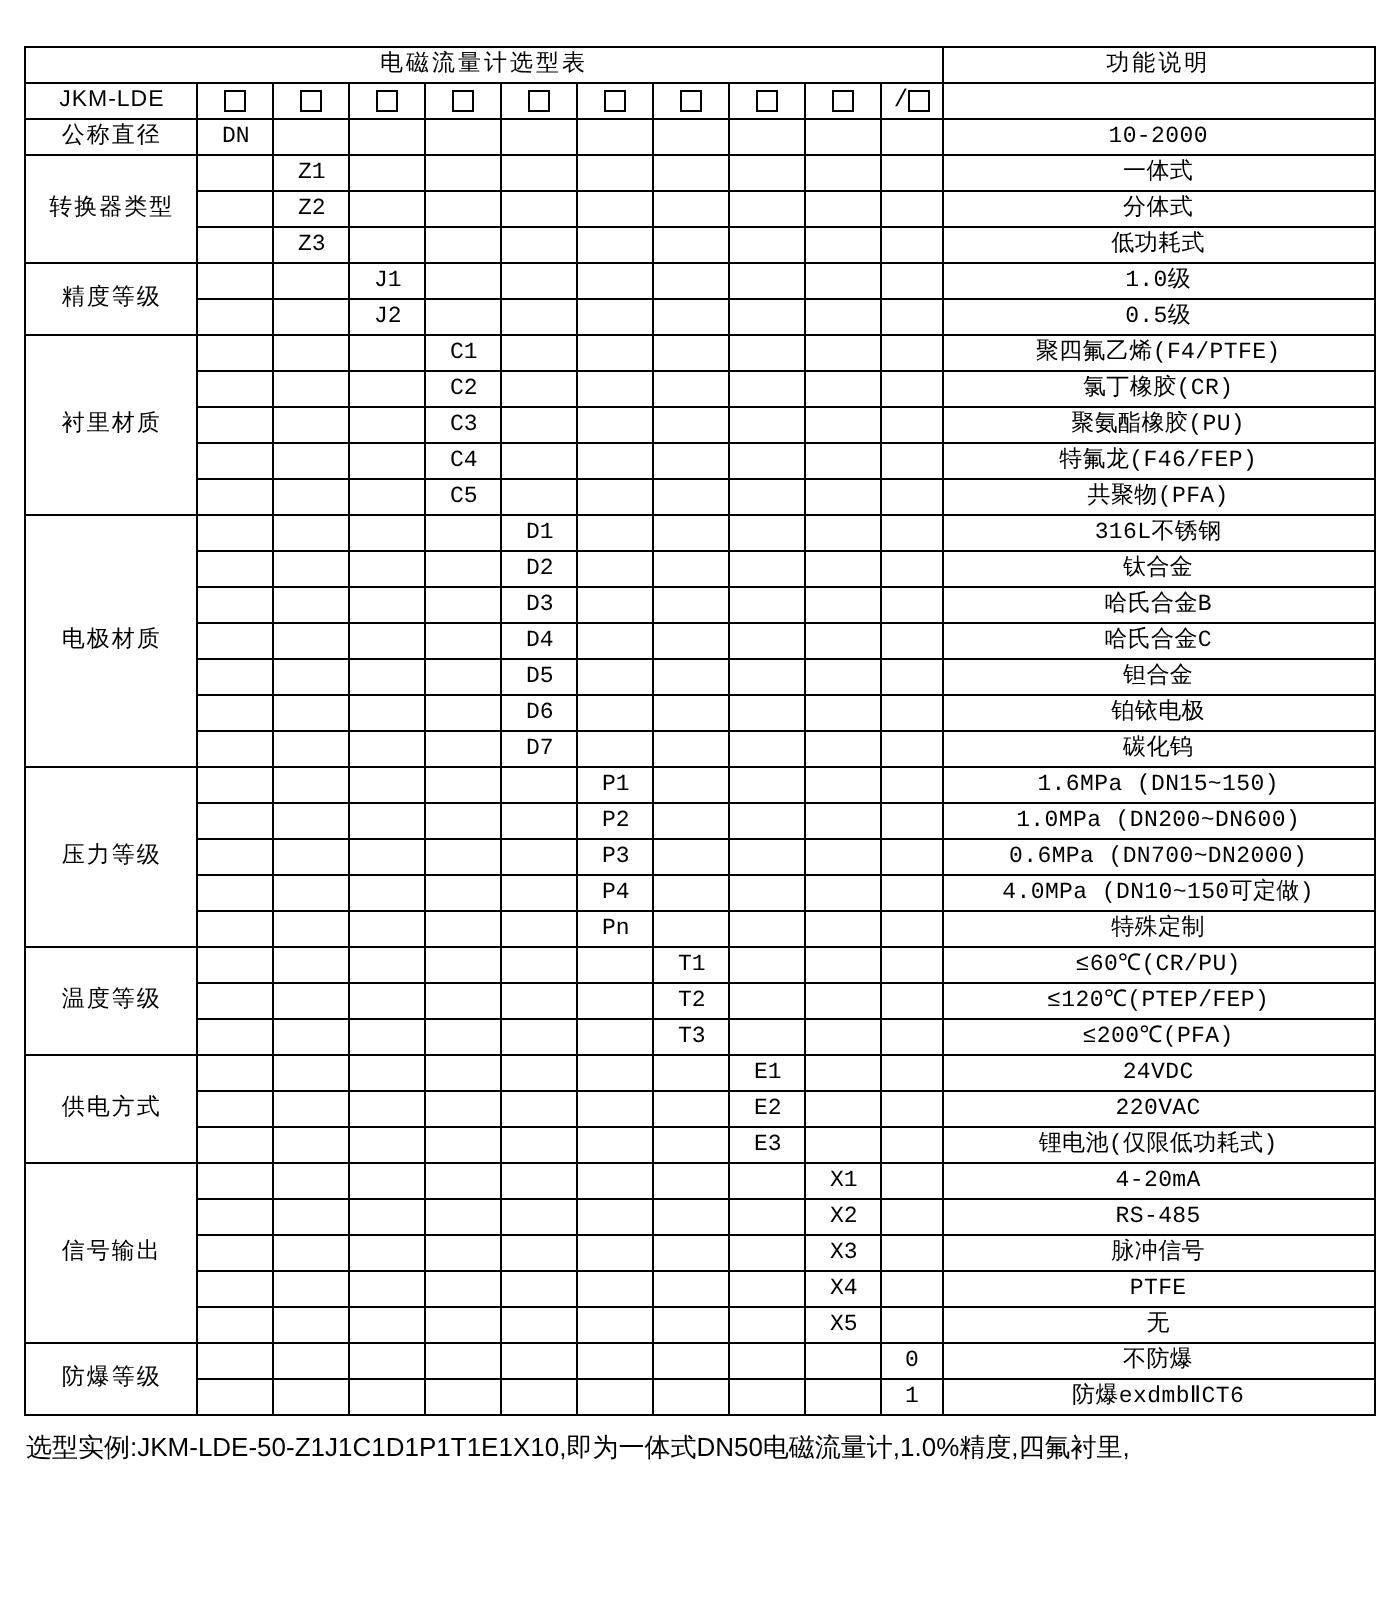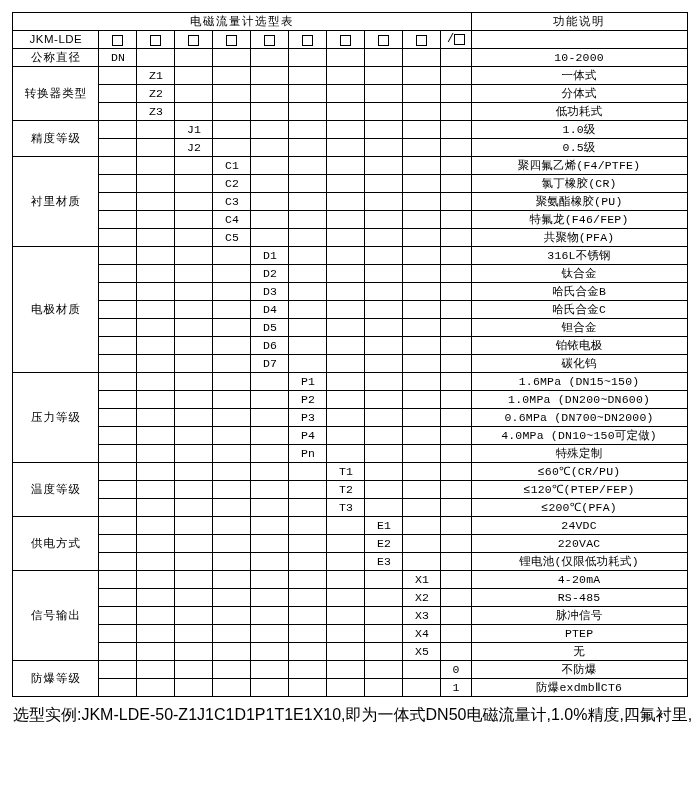--- a/index.html
+++ b/index.html
@@ -6,21 +6,21 @@
   body{
     width:700px;height:810px;
     font-family:"Liberation Serif", serif;
     color:#000;
     -webkit-font-smoothing:antialiased;
   }
   #sheet{
     position:relative;
     width:700px;height:810px;
     box-sizing:border-box;
-    padding:12px 6px 4px 6px;
+    padding:23px 6px 4px 6px;
   }
   table.sel{
     border-collapse:collapse;
     width:674px;
     margin:0 auto;
     table-layout:fixed;
   }
   table.sel td{
     border:1px solid #000;
     text-align:center;
@@ -77,21 +77,21 @@
   }
   .slashbox{
     display:inline-block;
     font-size:12px;
     font-family:"Liberation Mono", monospace;
     vertical-align:middle;
   }
   .notes{
     width:674px;
     margin:6px auto 0 auto;
-    font-size:16px;
+    font-size:13px;
     font-family:"Liberation Sans", sans-serif;
     line-height:1.55;
     color:#000;
   }
   .notes div{white-space:nowrap;}
   .notes .ind{padding-left:22px;}
 </style>
 </head>
 <body>
 
@@ -560,21 +560,21 @@
           <td class="blank"></td>
           <td class="blank"></td>
           <td class="blank"></td>
           <td class="blank"></td>
           <td class="blank"></td>
           <td class="blank"></td>
           <td class="blank"></td>
           <td class="blank"></td>
           <td class="code">X4</td>
           <td class="blank"></td>
-          <td class="desc">PTEP</td>
+          <td class="desc">PTFE</td>
         </tr>
         <tr>
           <td class="blank"></td>
           <td class="blank"></td>
           <td class="blank"></td>
           <td class="blank"></td>
           <td class="blank"></td>
           <td class="blank"></td>
           <td class="blank"></td>
           <td class="blank"></td>

